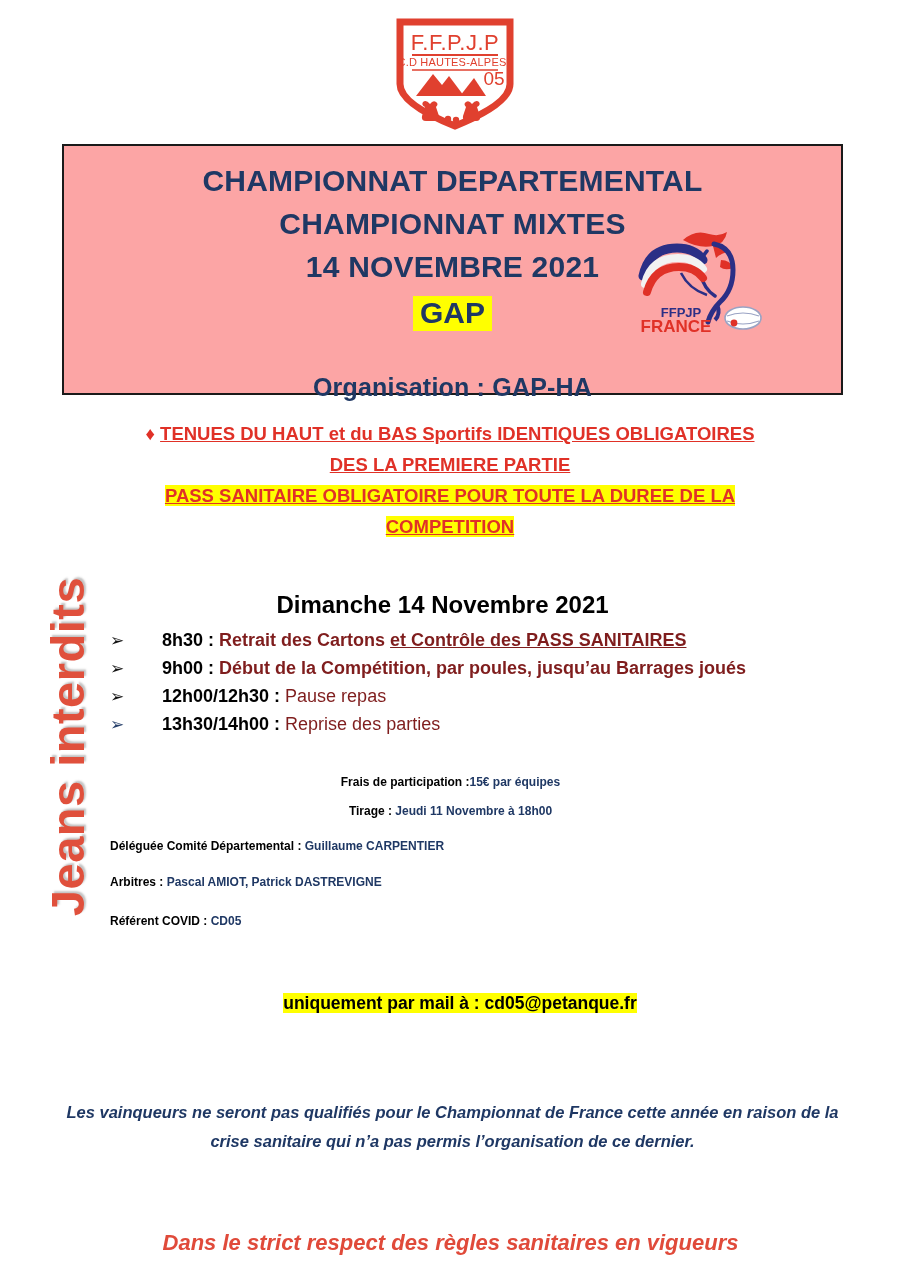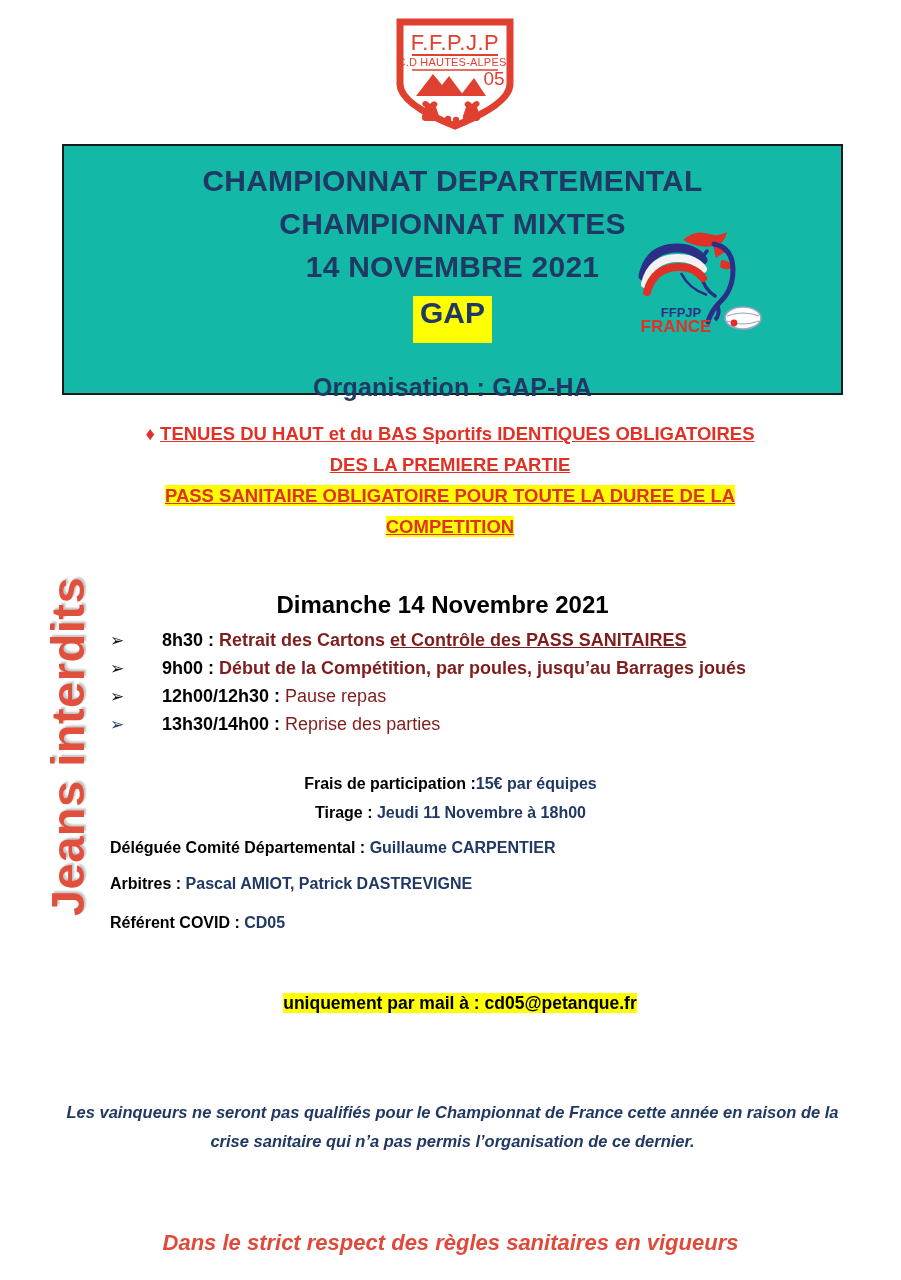--- a/index.html
+++ b/index.html
@@ -27,40 +27,40 @@
 
   
   #title-box {
     position: absolute;
     left: 62px;
     top: 144px;
     width: 781px;
     height: 251px;
     border: 2px solid #1a1a1a;
     box-sizing: border-box;
-    background: #14b8a6;
+    background: #fca5a5;
   }
   .title-line {
     text-align: center;
     color: #1F3864;
     font-weight: bold;
     letter-spacing: 0.2px;
     line-height: 1.0;
   }
   #title-line-1 { position:absolute; left:0; right:0; top:20px; font-size:30px; }
   #title-line-2 { position:absolute; left:0; right:0; top:63px; font-size:30px; }
   #title-line-3 { position:absolute; left:0; right:0; top:106px; font-size:30px; }
   #title-city-wrap { position:absolute; left:0; right:0; top:150px; text-align:center; }
   #title-city {
     display:inline-block;
     background:#FFFF00;
     color:#1F3864;
     font-size:30px;
     font-weight:bold;
-    padding:2px 7px 15px 7px;
+    padding:2px 7px 3px 7px;
     line-height:1.0;
   }
   #title-org { position:absolute; left:0; right:0; top:205px; font-size:25px;margin-top:24px; }
 
   
   #france-logo {
     position: absolute;
     left: 557px;
     top: 72px;
     width: 160px;
@@ -141,21 +141,21 @@
   .sched-desc {
     font-size: 18px;
     color: #7f1d1d;
   }
   .sched-desc.bold { font-weight: bold; }
   .sched-desc .u { text-decoration: underline; }
 
   
   .detail-line {
     position: absolute;
-    font-size: 16px;
+    font-size: 12px;
     line-height: 1.0;
     white-space: nowrap;
   }
   .lbl { color:#000000; font-weight:bold; }
   .val { color:#1F3864; font-weight:bold; }
 
   #detail-fee    { left: 0; right: 0; top: 776px; text-align: center; }
   #detail-draw   { left: 0; right: 0; top: 805px; text-align: center; }
   #detail-deleg  { left: 110px; top: 840px; }
   #detail-ref    { left: 110px; top: 876px; }

